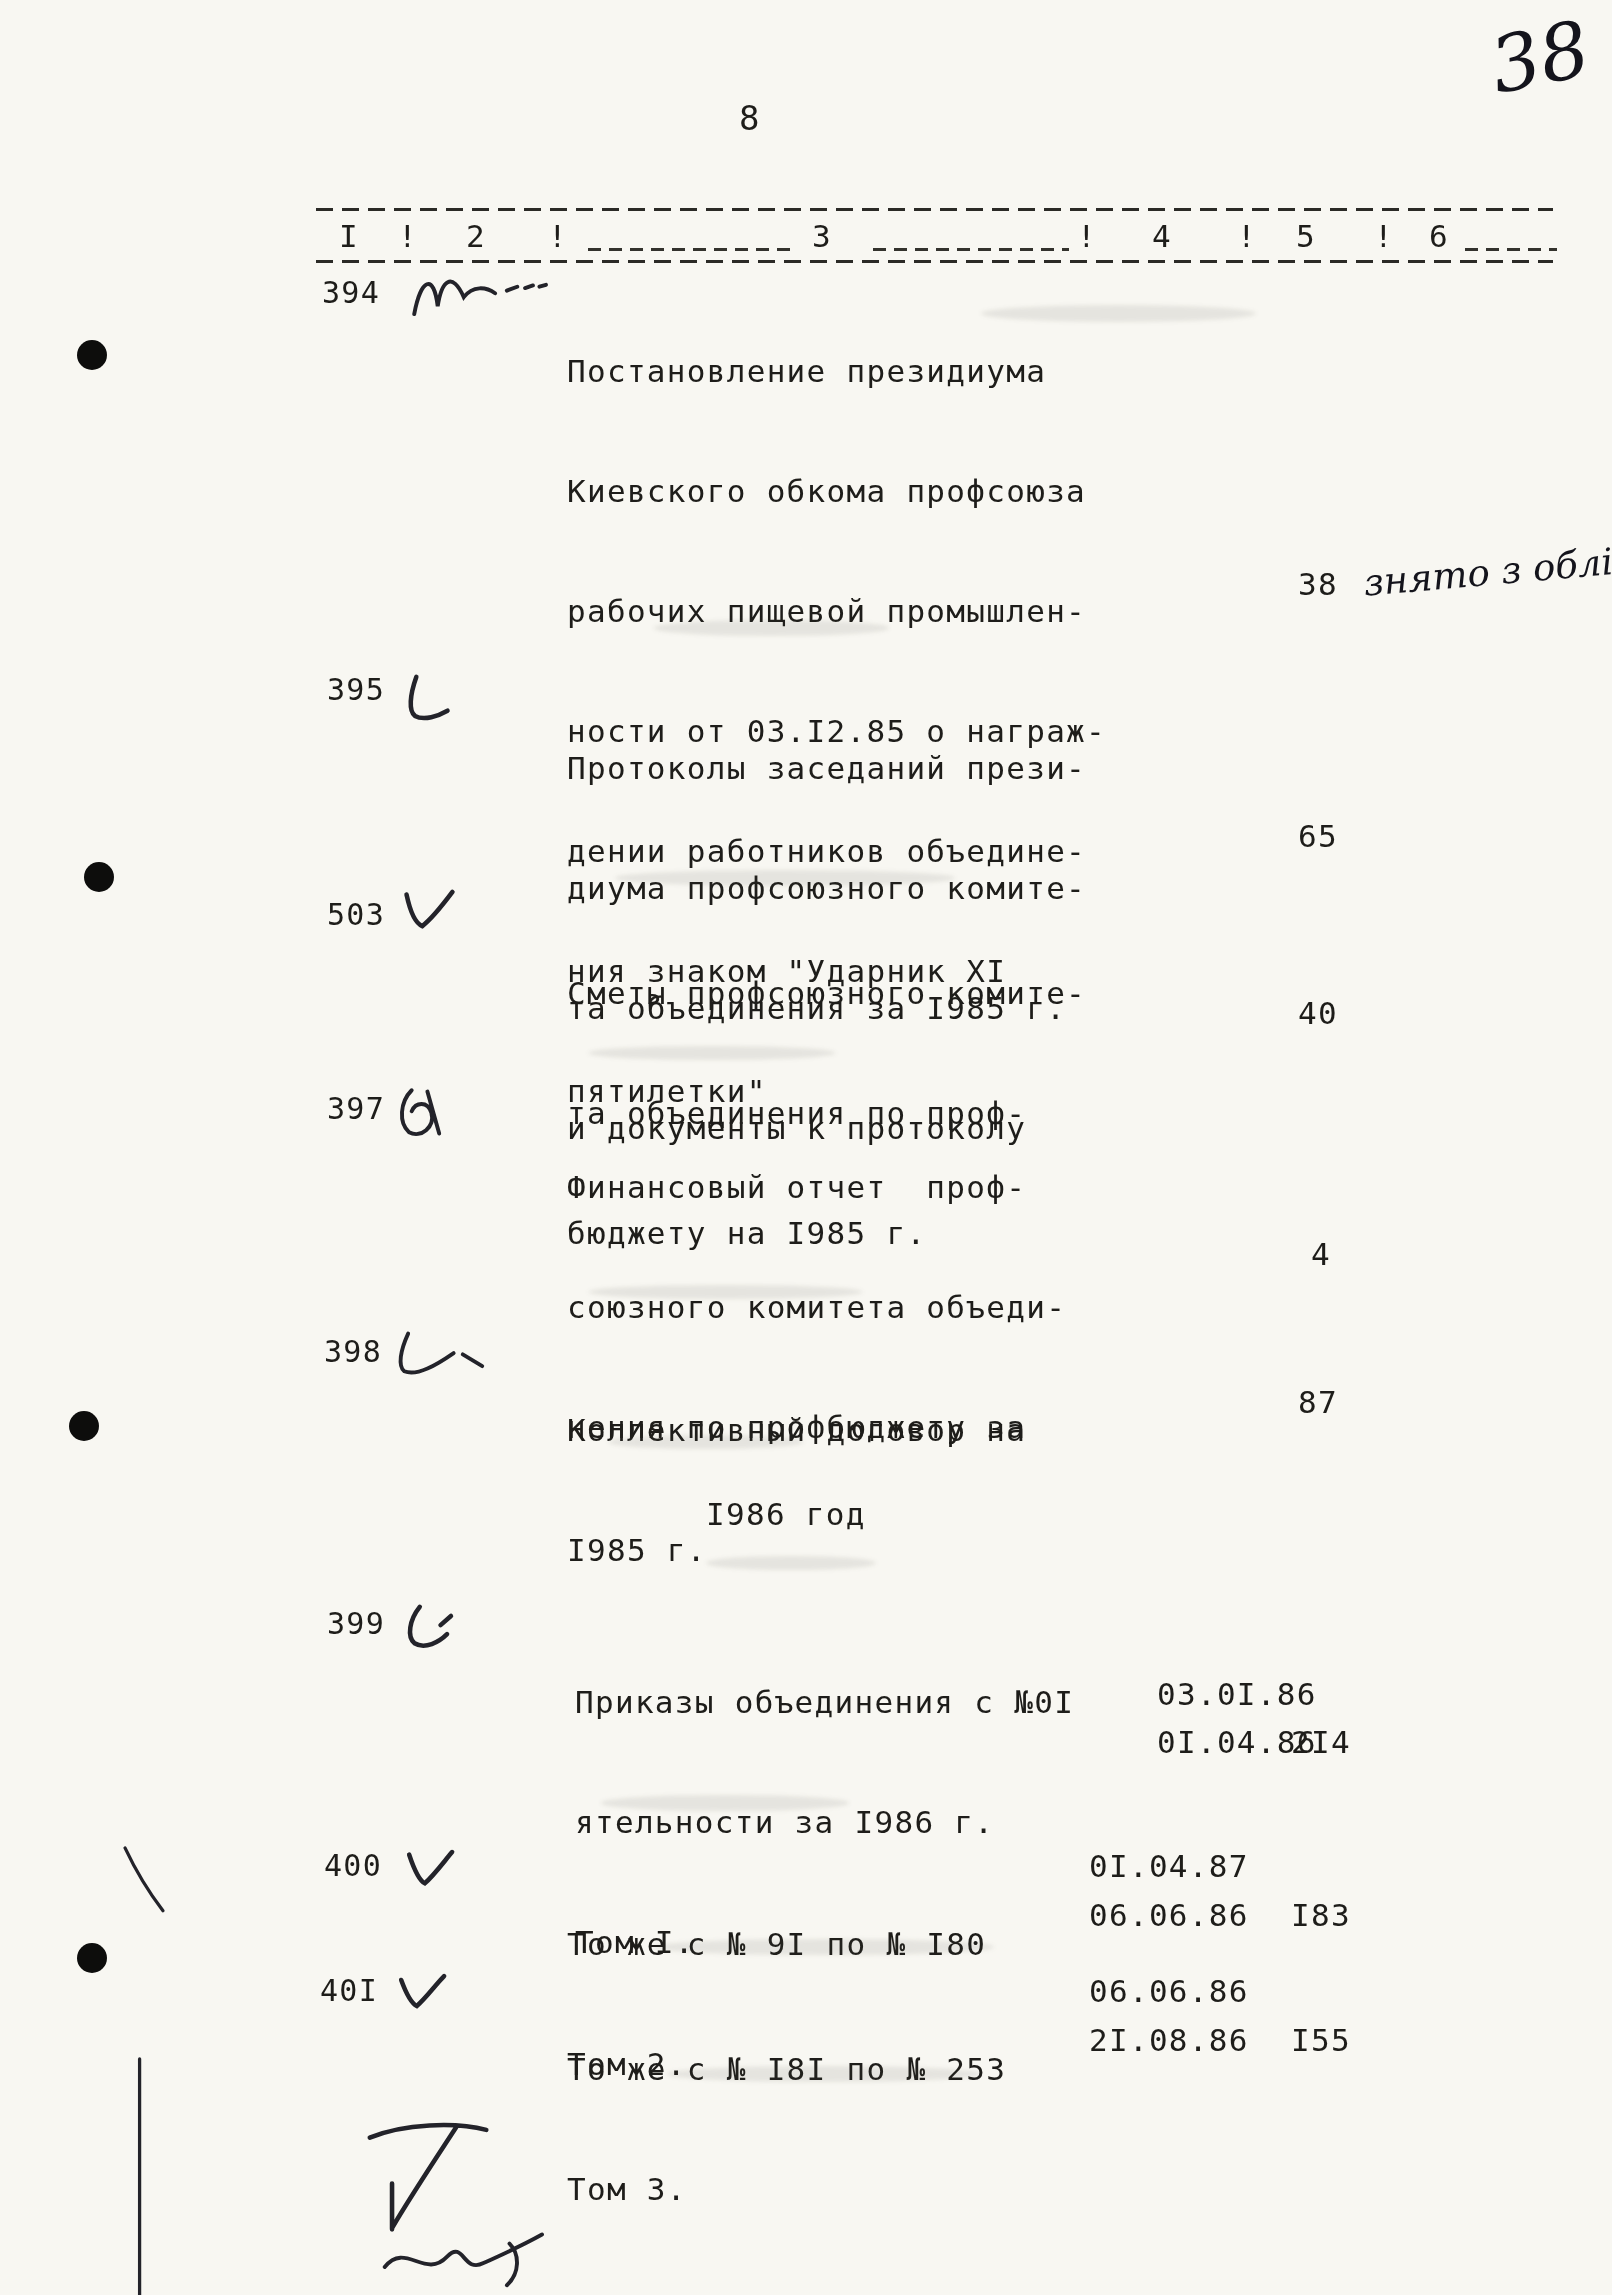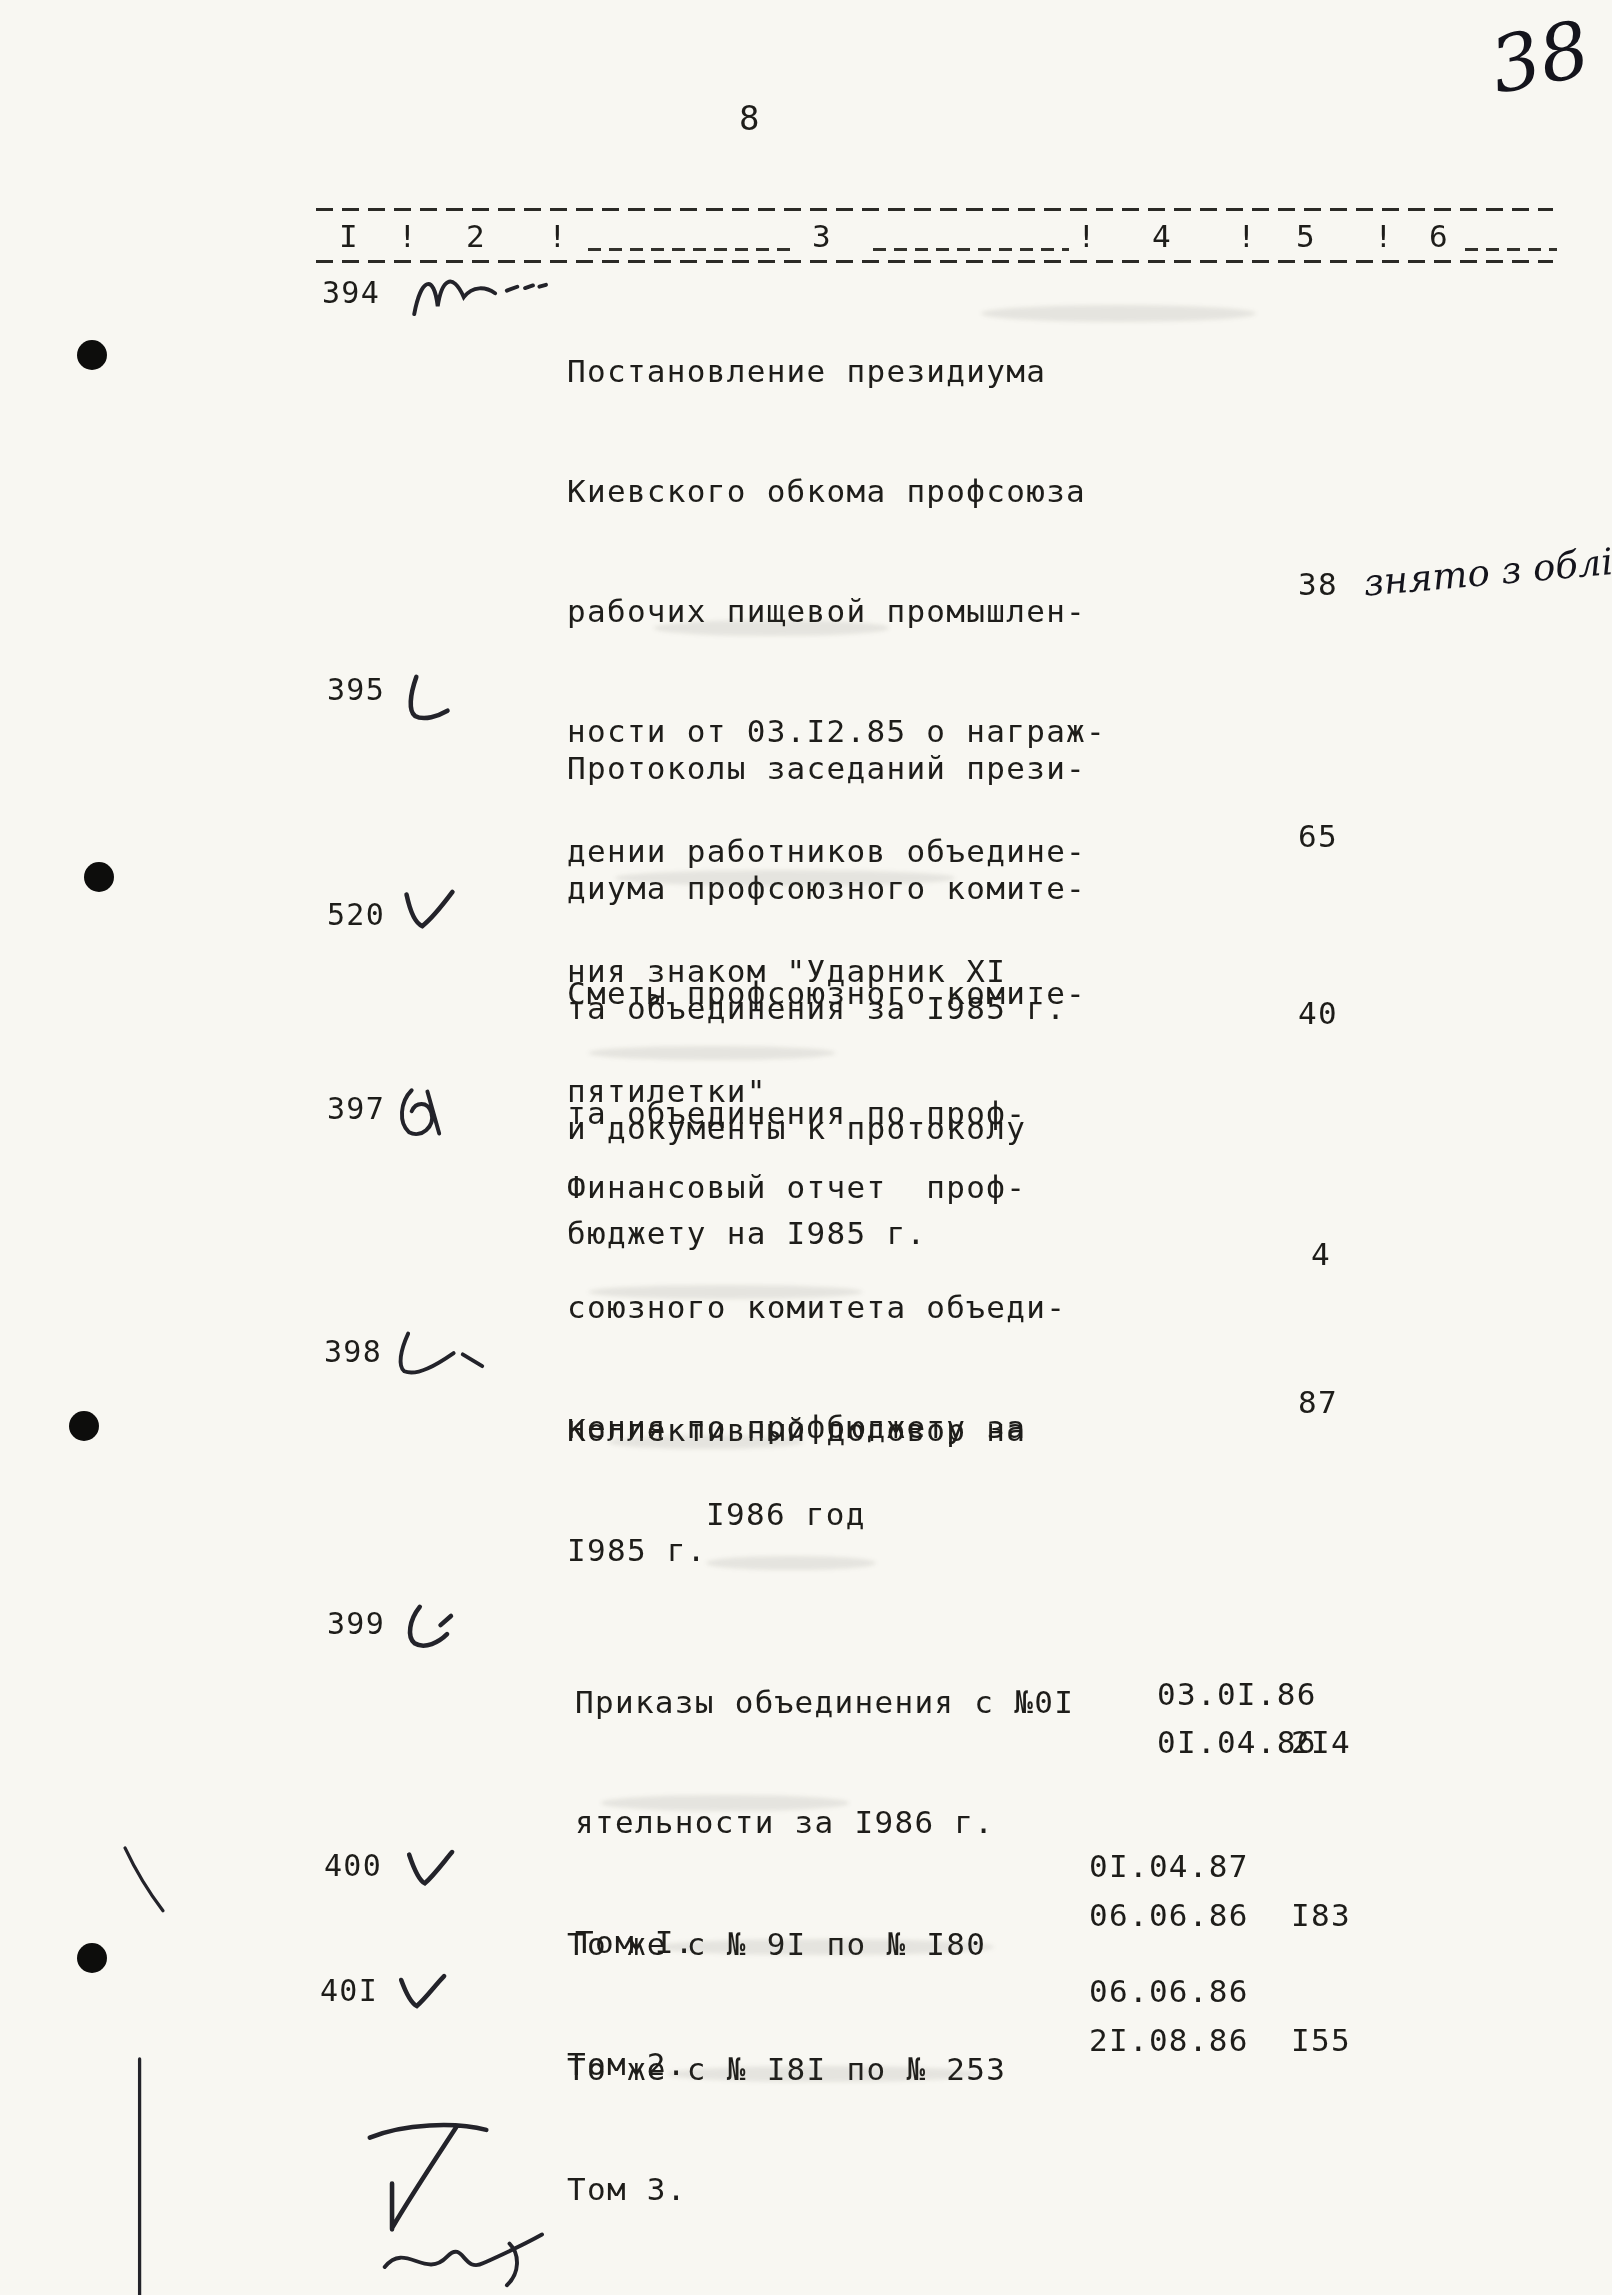--- a/index.html
+++ b/index.html
@@ -77,21 +77,21 @@
   <path d="M22,6 C12,34 10,58 20,66 C34,74 56,66 70,58" stroke-width="7"></path>
 </svg>
 <div class="abs tw lines" style="left:567px;top:672px;">
   <div>Протоколы заседаний прези-</div>
   <div>диума профсоюзного комите-</div>
   <div>та объединения за I985 г.</div>
   <div>и документы к протоколу</div>
 </div>
 <div class="abs tw" style="left:1298px;top:818px;">65</div>
 
-<div class="abs tw num" style="left:327px;top:897px;">520</div>
+<div class="abs tw num" style="left:327px;top:897px;">503</div>
 <svg class="abs mark" style="left:400px;top:888px;" width="59" height="46" viewBox="0 0 90 70">
   <path d="M10,10 C16,38 24,54 34,58 C50,46 68,22 80,6" stroke-width="7"></path>
 </svg>
 <div class="abs tw lines" style="left:567px;top:897px;">
   <div>Сметы профсоюзного комите-</div>
   <div>та объединения по проф-</div>
   <div>бюджету на I985 г.</div>
 </div>
 <div class="abs tw" style="left:1298px;top:995px;">40</div>
 

